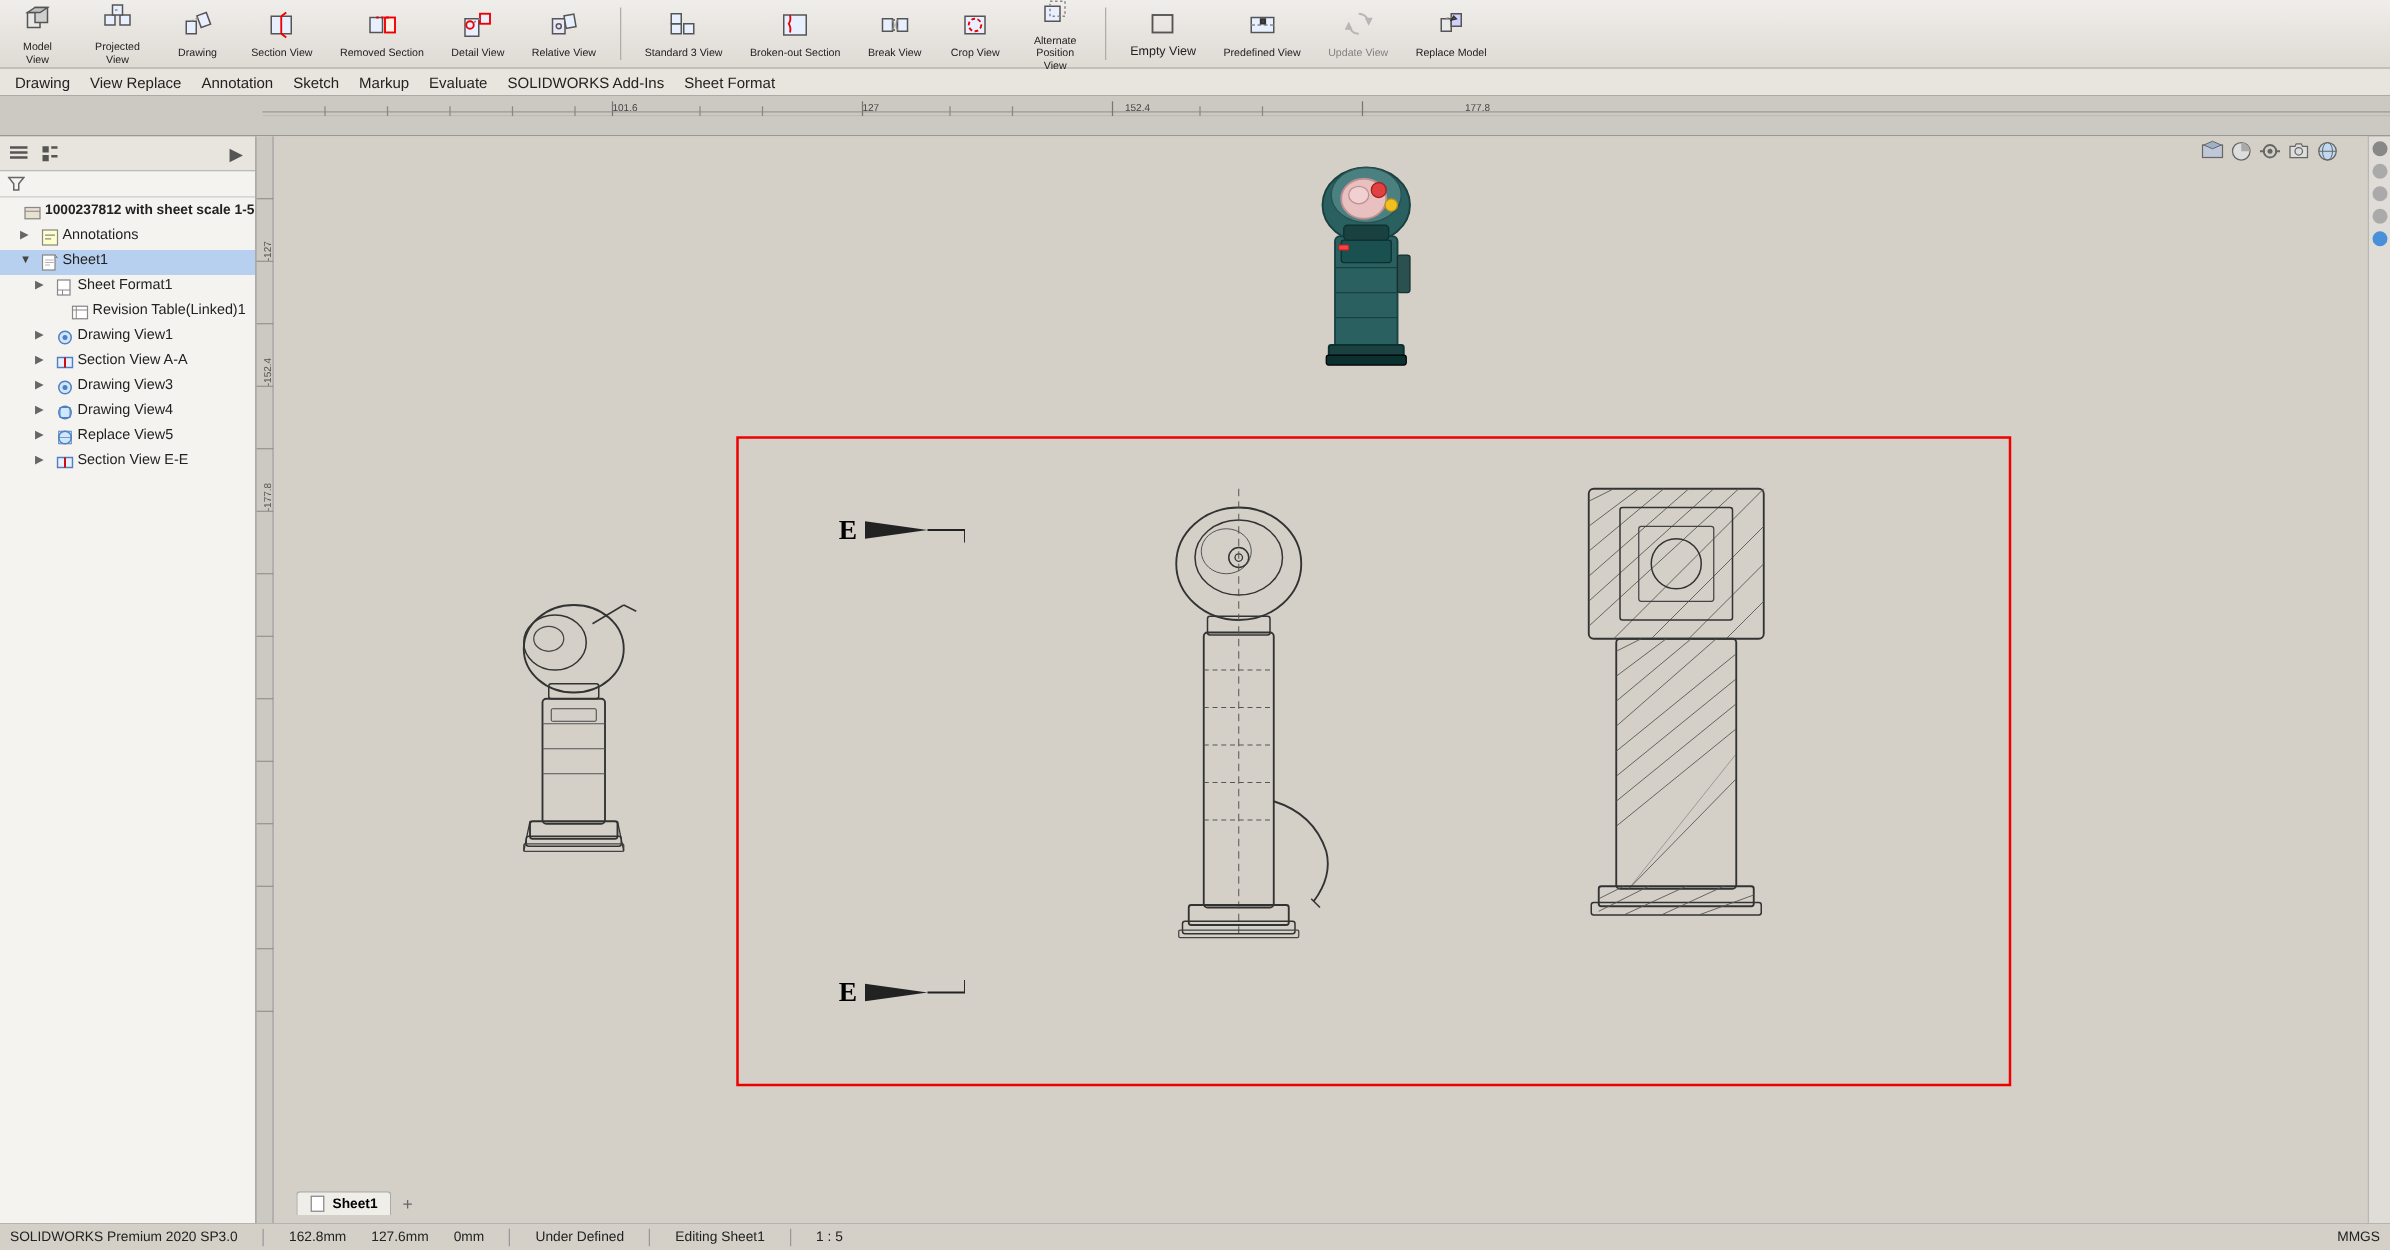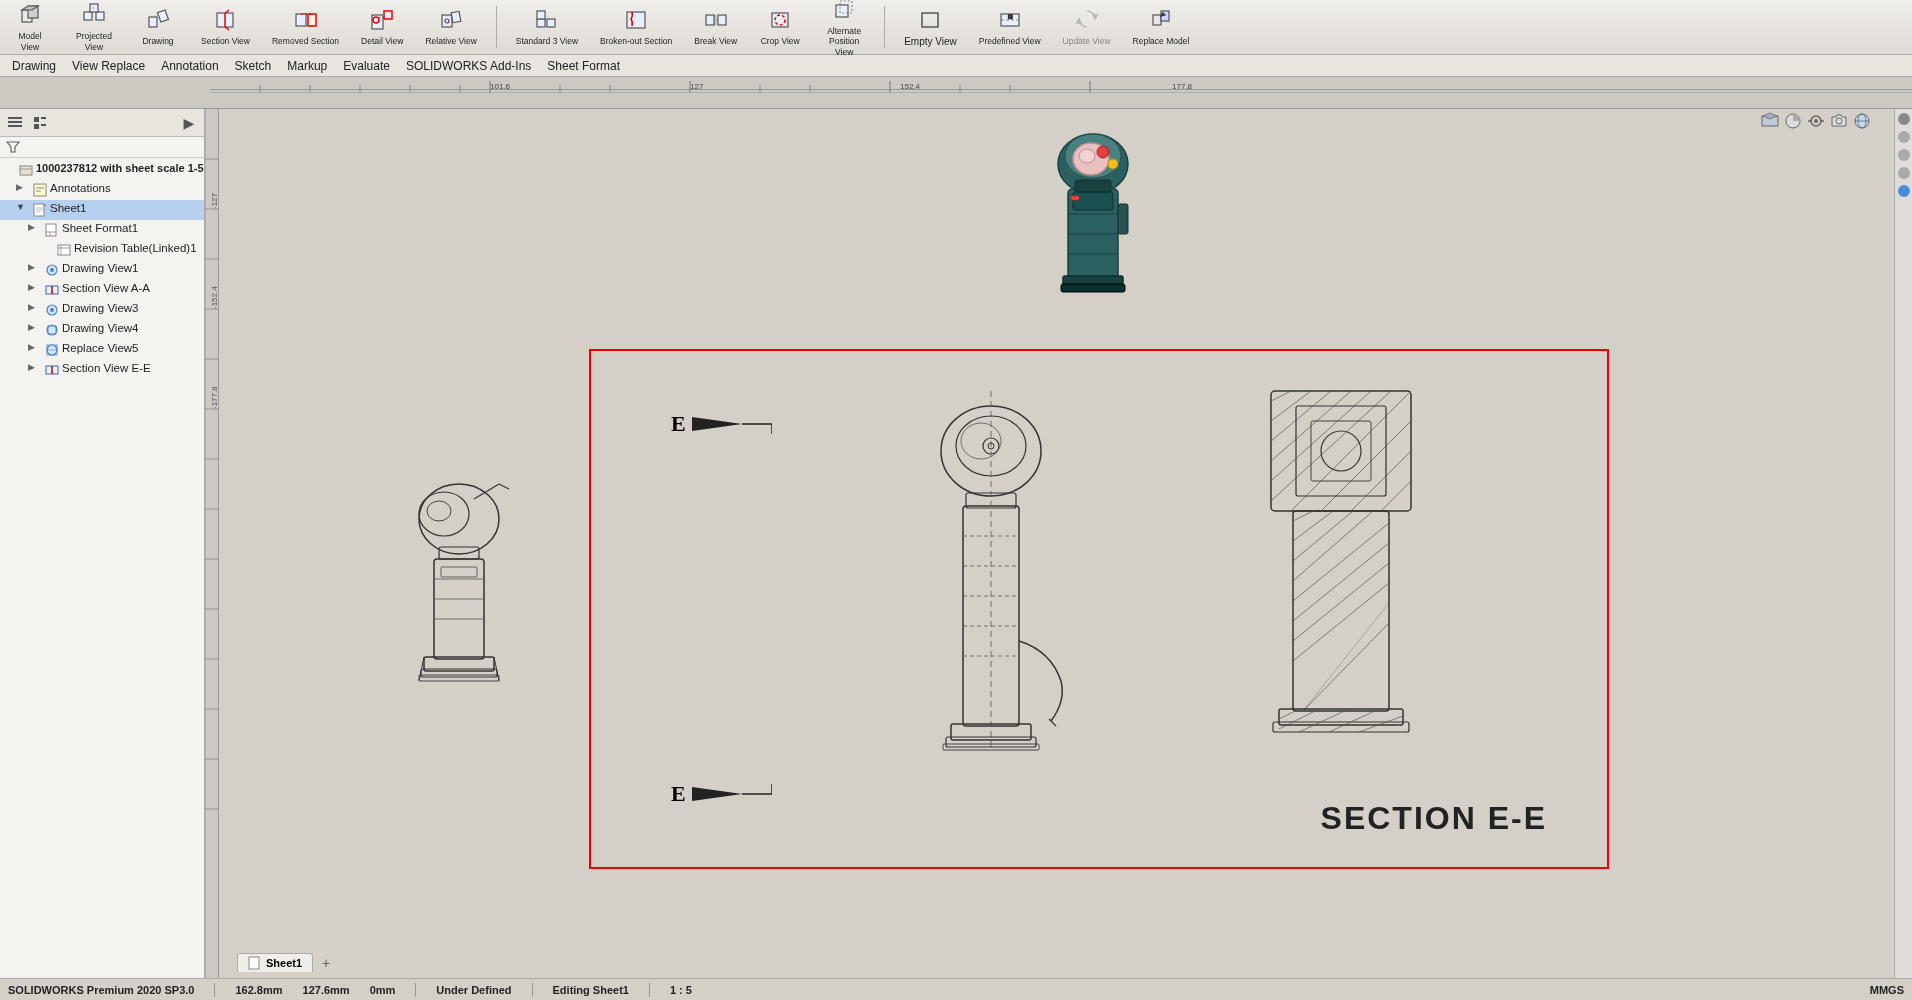--- a/index.html
+++ b/index.html
@@ -821,21 +821,20 @@
               <rect x="32" y="351" width="136" height="10" rx="2" fill="none" stroke="#333" stroke-width="1.2"></rect>
 
               <line x1="38" y1="348" x2="58" y2="338" stroke="#555" stroke-width="0.7"></line>
               <line x1="38" y1="358" x2="78" y2="338" stroke="#555" stroke-width="0.7"></line>
               <line x1="58" y1="361" x2="108" y2="338" stroke="#555" stroke-width="0.7"></line>
               <line x1="88" y1="361" x2="138" y2="338" stroke="#555" stroke-width="0.7"></line>
               <line x1="118" y1="361" x2="162" y2="345" stroke="#555" stroke-width="0.7"></line>
             </svg>
           </div>
 
-          <div style="position:absolute; bottom:30px; right:60px; font-size:32px; font-weight:700; font-family:Arial, sans-serif; letter-spacing:2px; color:#222;">SECTION E-E</div>
 
         </div>
 
       </div>
 
       <div id="sheet-tabs" style="position:absolute; bottom:22px; left:14px; height:22px; display:flex; align-items:flex-end;">
         <div class="sheet-tab active">
           <svg width="14" height="14" viewBox="0 0 14 14">
               <rect x="1" y="1" width="10" height="12" fill="#fff" stroke="#888" stroke-width="1"></rect>
             </svg>
@@ -851,21 +850,21 @@
   <div id="right-panel">
     <div class="right-panel-btn" style="background:#888; width:12px; height:12px;"></div>
     <div class="right-panel-btn" style="background:#aaa; width:12px; height:12px;"></div>
     <div class="right-panel-btn" style="background:#aaa; width:12px; height:12px;"></div>
     <div class="right-panel-btn" style="background:#aaa; width:12px; height:12px;"></div>
     <div class="right-panel-btn" style="background:#4a90d9; width:12px; height:12px;"></div>
   </div>
 
 </div>
 
-<div id="statusbar" style="position:fixed; bottom:0; left:0; width:1912px;font-weight:bold;">
+<div id="statusbar" style="position:fixed; bottom:0; left:0; width:1912px;">
   <span style="font-size:11px;">SOLIDWORKS Premium 2020 SP3.0</span>
   <div class="status-sep"></div>
   <span>162.8mm</span>
   <span>127.6mm</span>
   <span>0mm</span>
   <div class="status-sep"></div>
   <span>Under Defined</span>
   <div class="status-sep"></div>
   <span>Editing Sheet1</span>
   <div class="status-sep"></div>

